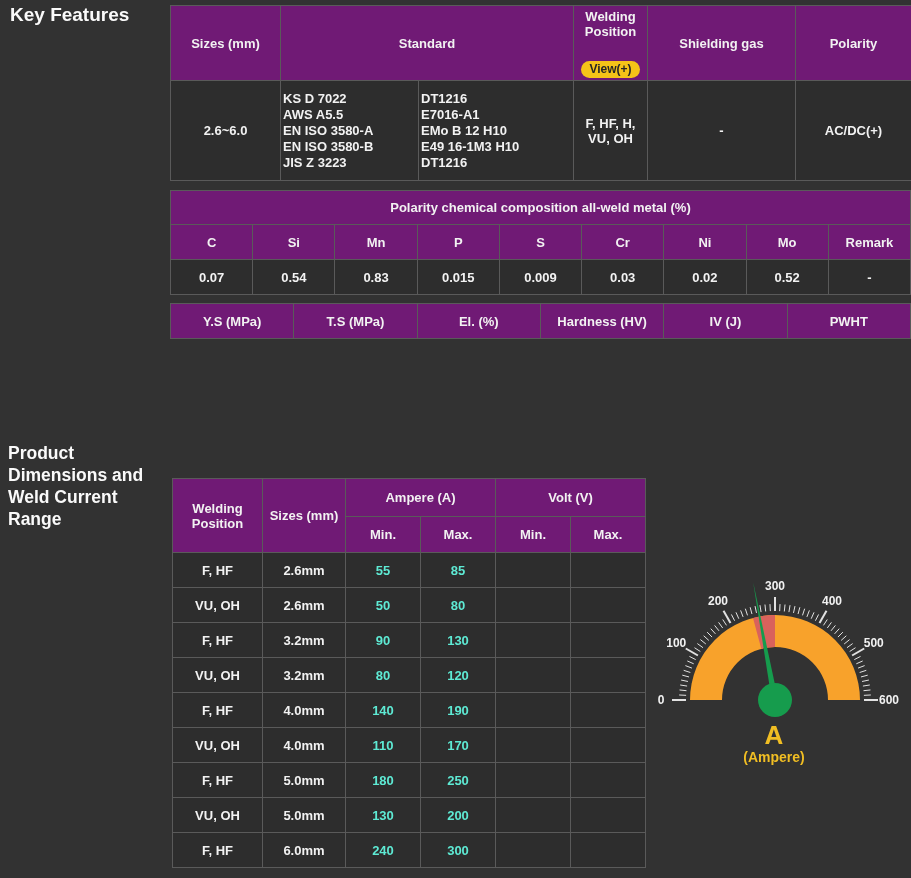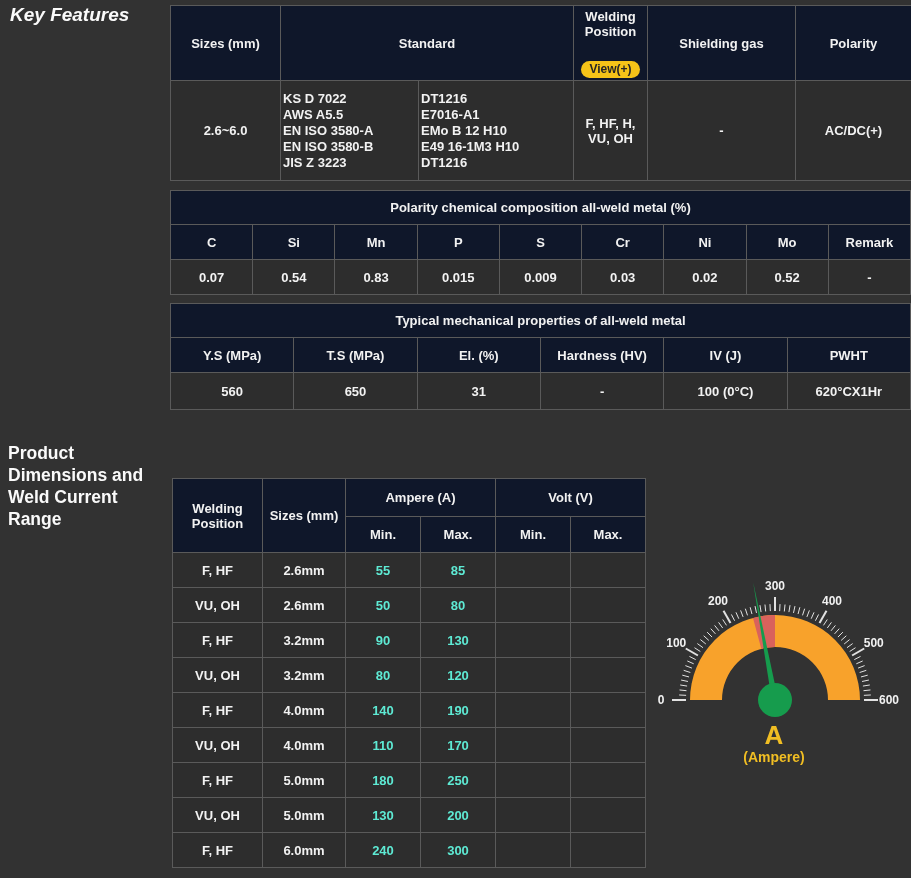--- a/index.html
+++ b/index.html
@@ -2,29 +2,29 @@
 <html><head>
 <meta charset="utf-8">
 <style>
   html,body{margin:0;padding:0;}
   body{
     width:911px;height:878px;position:relative;overflow:hidden;
     background:#323232;color:#f2f2f2;
     font-family:"Liberation Sans",sans-serif;font-weight:bold;
   }
   .heading{position:absolute;color:#fafafa;}
-  .h1{left:10px;top:4px;font-size:19px;font-style:italic;}
+  .h1{left:10px;top:4px;font-size:19px;}
   .h2{left:8px;top:442px;font-size:17.5px;line-height:22px;width:145px;}
   table{border-collapse:collapse;table-layout:fixed;position:absolute;}
   td,th{
     border:1px solid #5a5a5a;font-size:13px;font-weight:bold;
     text-align:center;vertical-align:middle;padding:0 2px;color:#f2f2f2;
     background:#2d2d2d;overflow:hidden;
   }
-  .hdr{background:#0f172a;}
+  .hdr{background:#701a75;}
   .list-cell{text-align:left;line-height:16px;white-space:pre-line;}
   .amp{color:#5eead4;}
   .view-btn{
     display:inline-block;margin-top:22px;padding:1px 8px 2px 8px;
     background:#f5c318;color:#262626;border-radius:10px;font-size:12px;
     cursor:pointer;
     text-align:center;
   }
   #t1{left:170px;top:5px;width:741px;}
   #t2{left:170px;top:190px;width:741px;}
@@ -103,38 +103,27 @@
         <td>0.03</td>
         <td>0.02</td>
         <td>0.52</td>
         <td>-</td>
       </tr>
 </tbody>
   </table>
 
 <table id="t3">
   <tbody>
-      <tr style="height:34px">
-    <td class="hdr" colspan="6">Typical mechanical properties of all-weld metal</td>
-  </tr>
   <tr style="height:35px" id="mech-head">
         <td class="hdr">Y.S (MPa)</td>
         <td class="hdr">T.S (MPa)</td>
         <td class="hdr">El. (%)</td>
         <td class="hdr">Hardness (HV)</td>
         <td class="hdr">IV (J)</td>
         <td class="hdr">PWHT</td>
-      </tr>
-  <tr style="height:37px" id="mech-body">
-        <td>560</td>
-        <td>650</td>
-        <td>31</td>
-        <td>-</td>
-        <td>100 (0°C)</td>
-        <td>620°CX1Hr</td>
       </tr>
 </tbody>
   </table>
 
 <div class="heading h2">Product Dimensions and Weld Current Range</div>
 
 <table id="t4">
   <colgroup>
       <col style="width:90px">
       <col style="width:83px">

